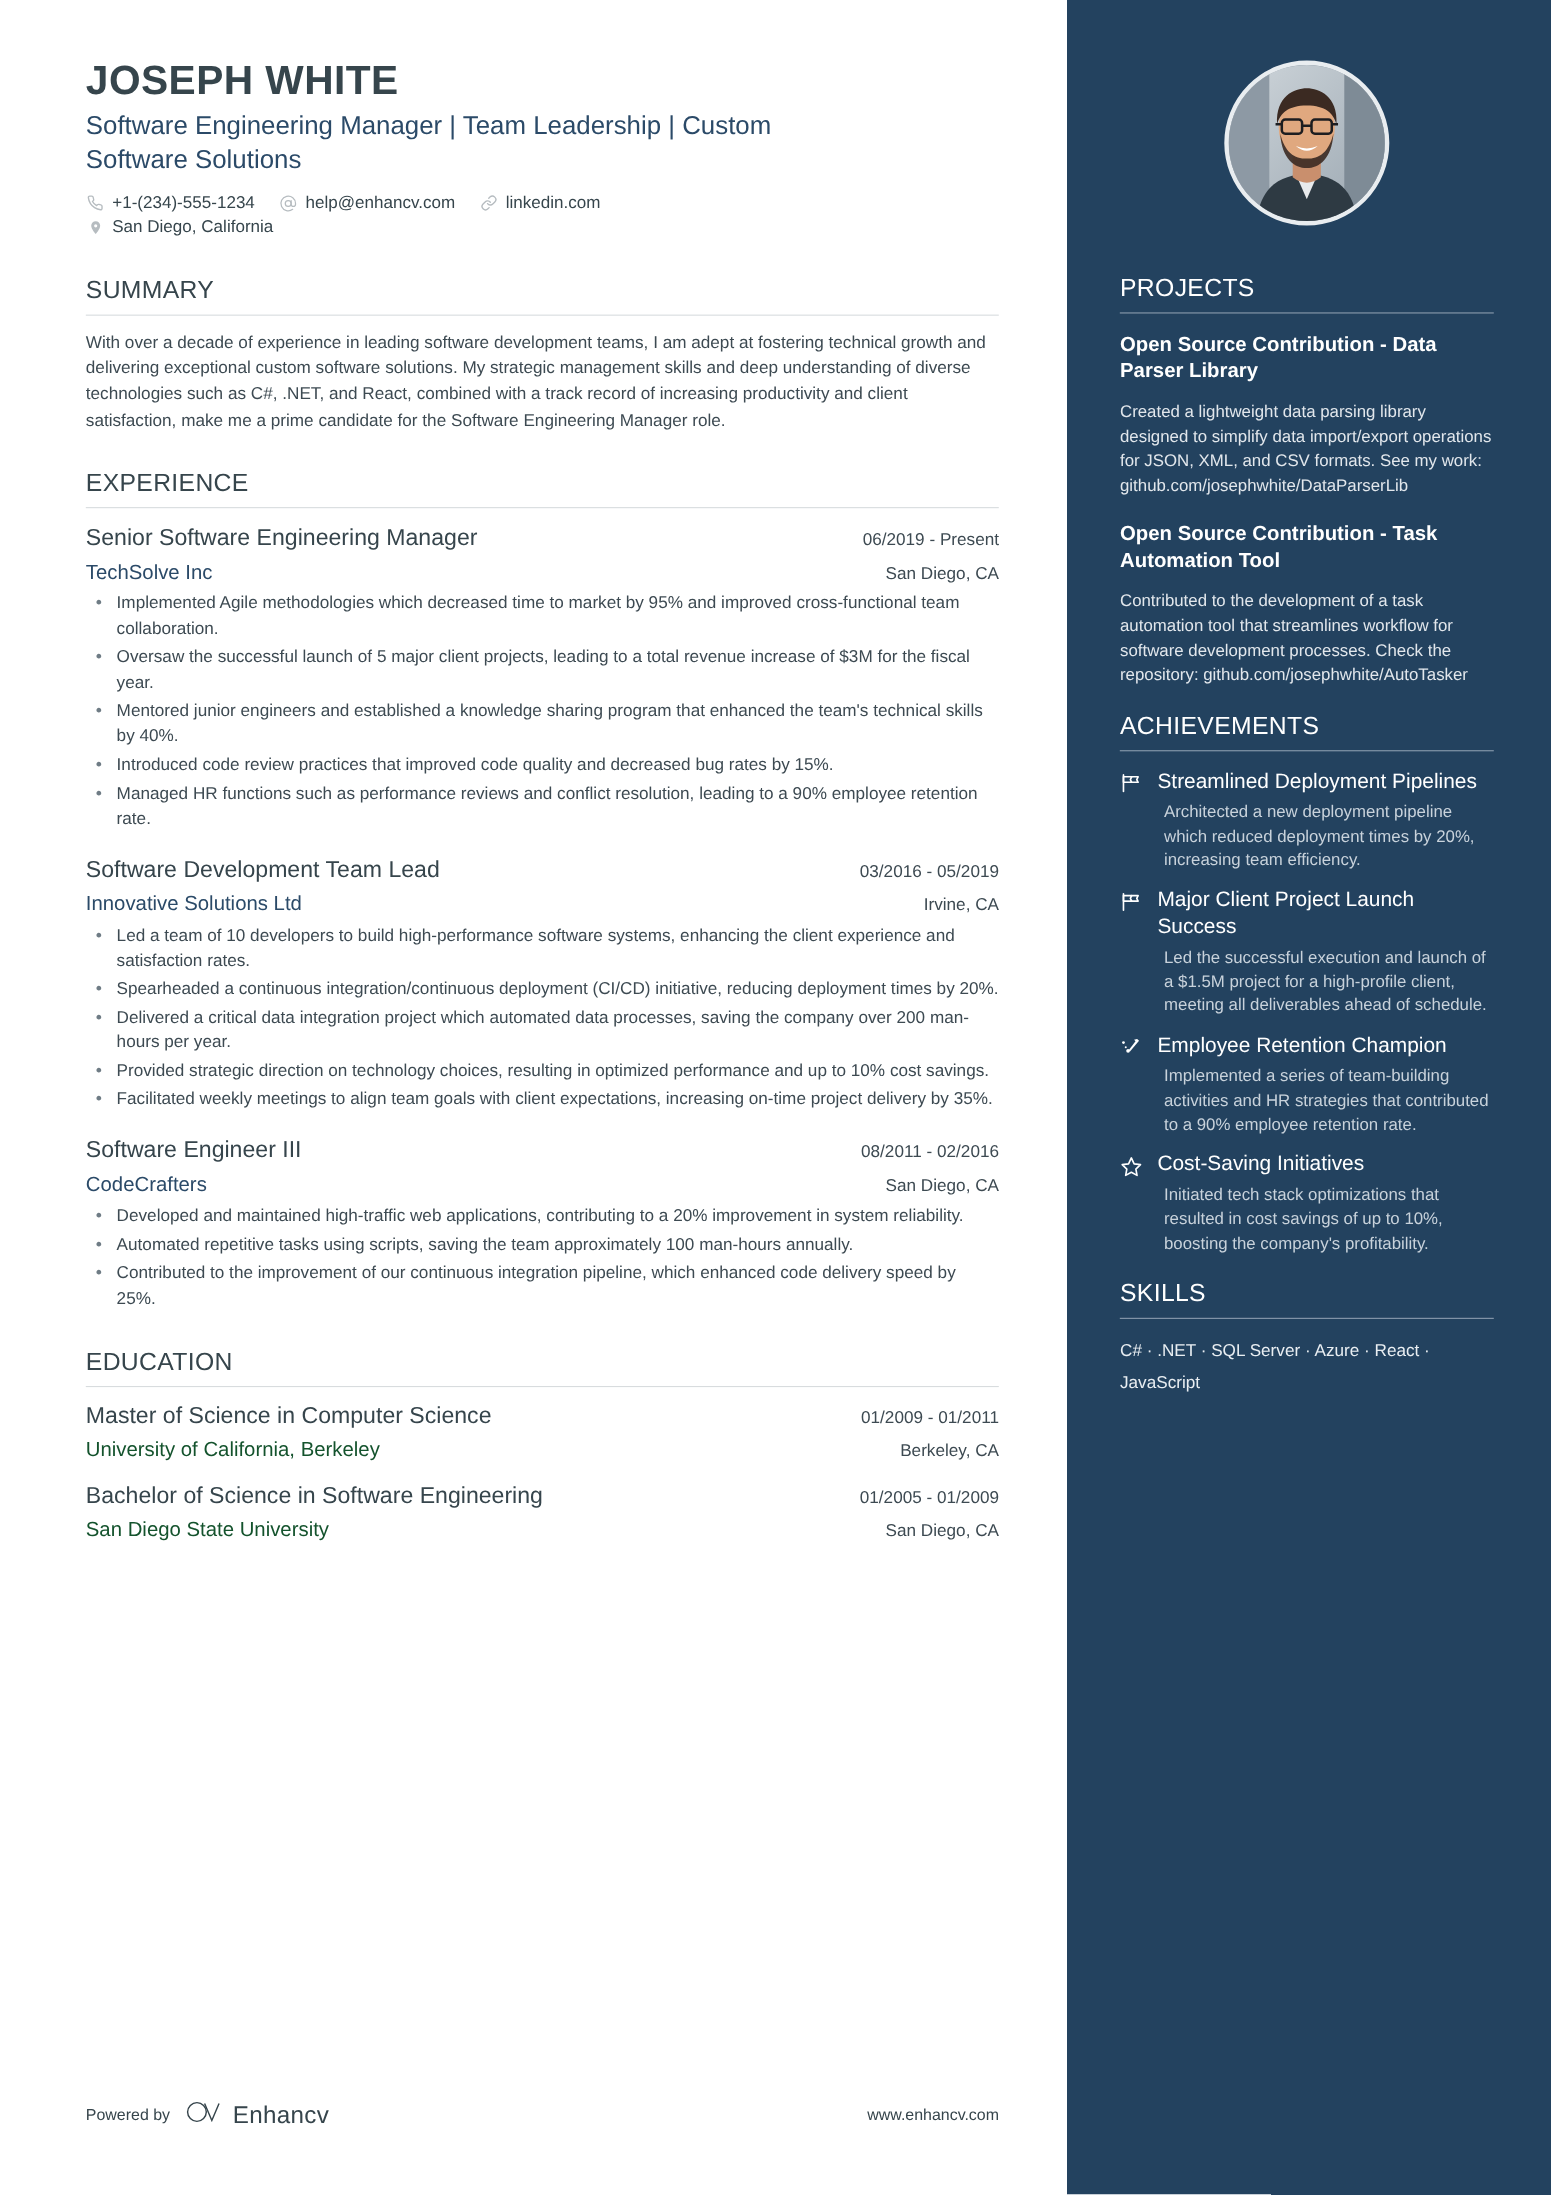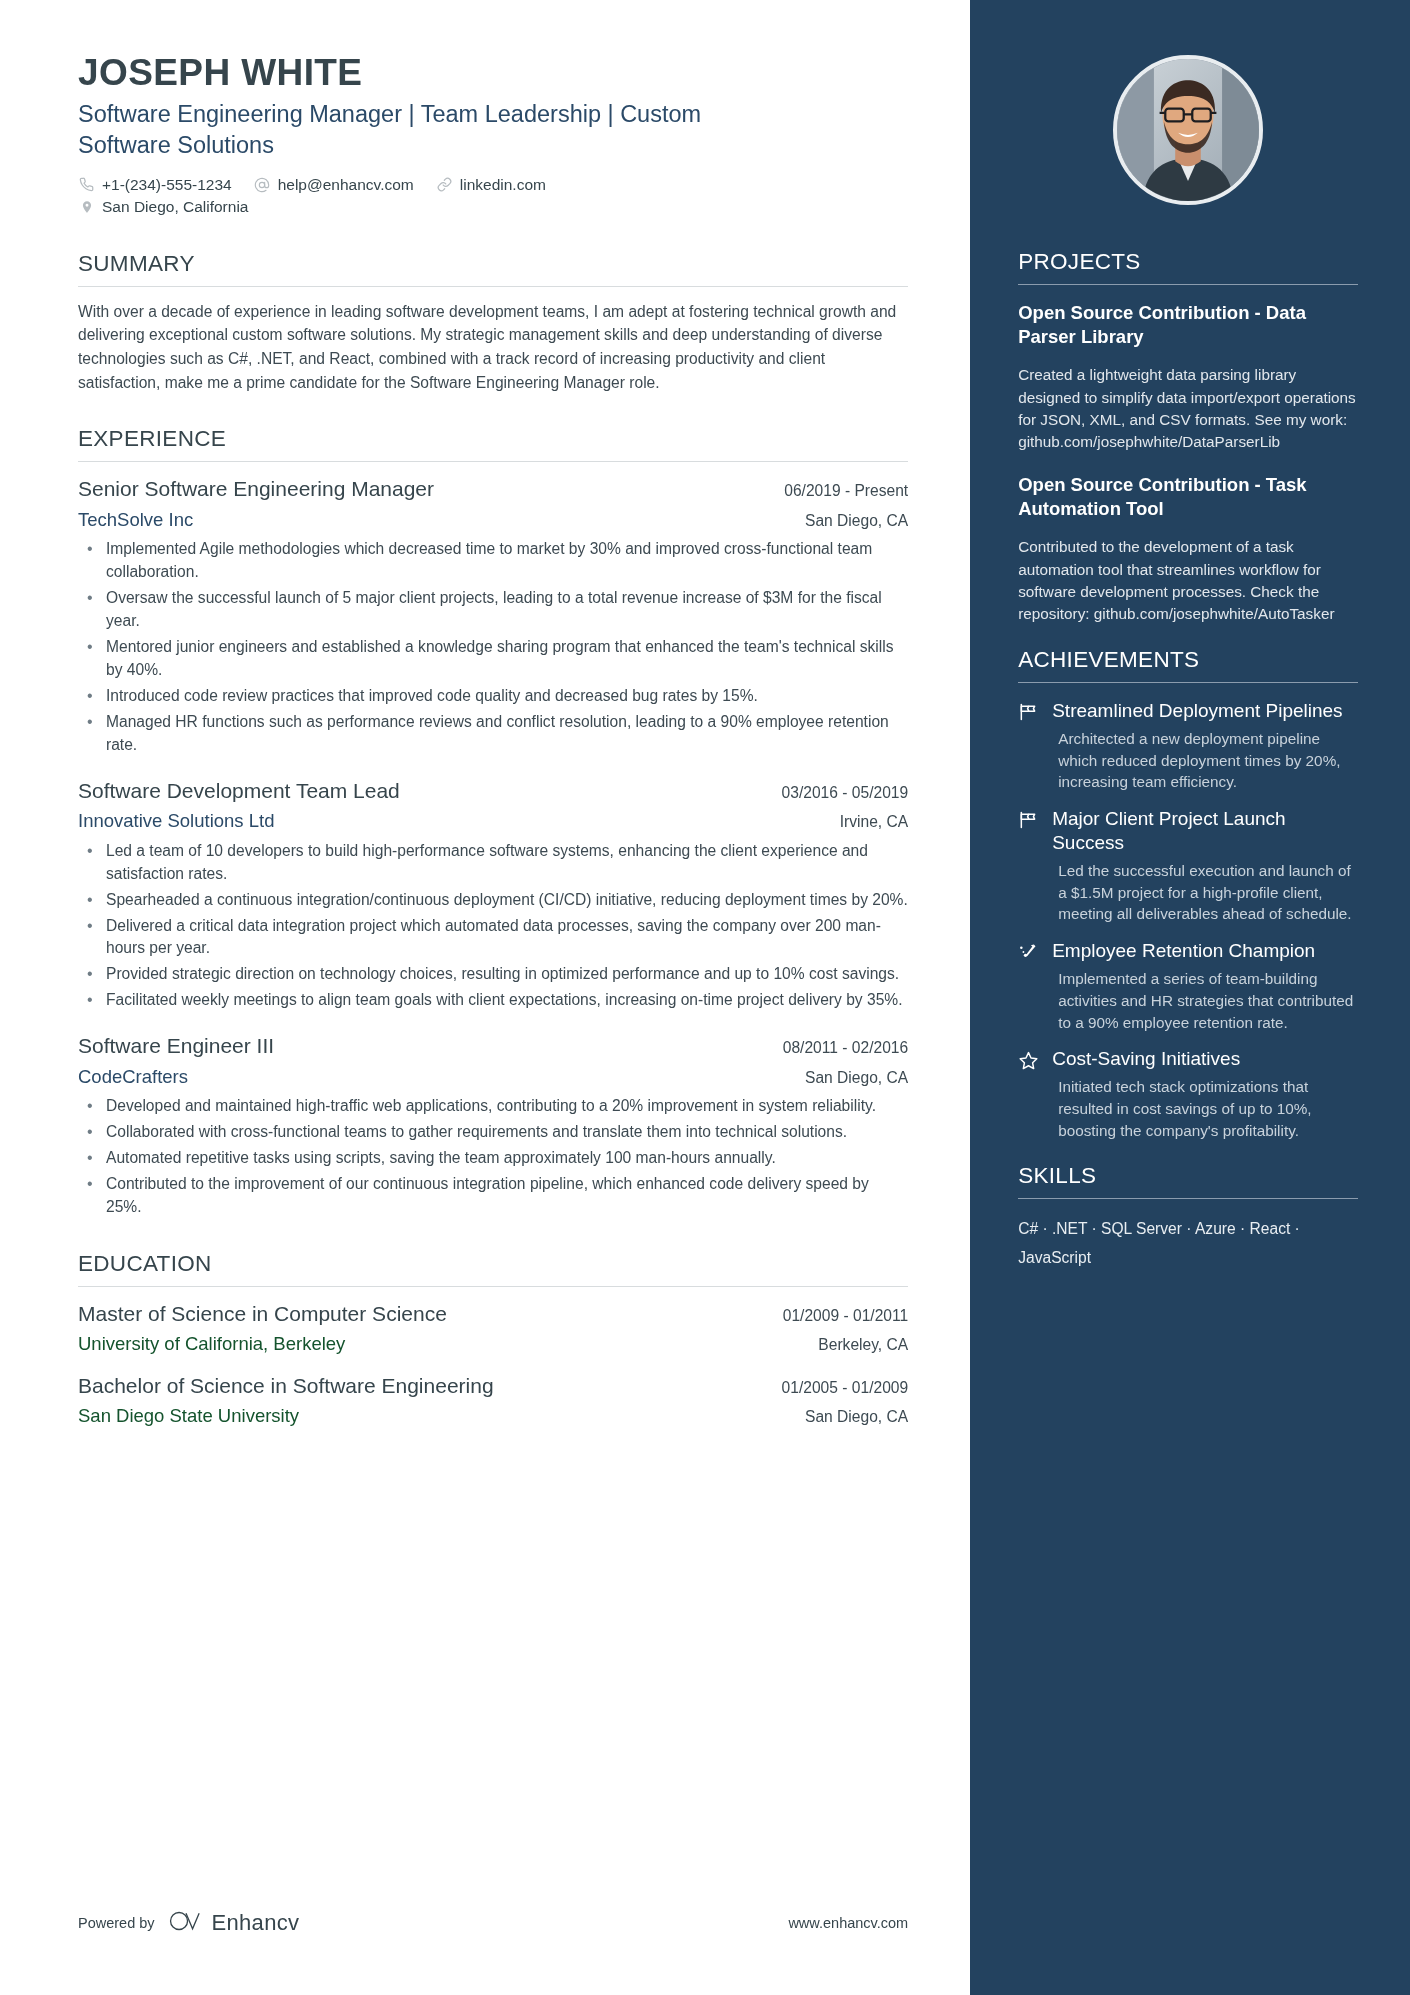--- a/index.html
+++ b/index.html
@@ -345,21 +345,21 @@
           <div class="job">
             <div class="job-head">
               <div class="job-title">Senior Software Engineering Manager</div>
               <div class="job-dates">06/2019 - Present</div>
             </div>
             <div class="job-sub">
               <div class="job-company">TechSolve Inc</div>
               <div class="job-loc">San Diego, CA</div>
             </div>
             <ul class="bullets">
-              <li>Implemented Agile methodologies which decreased time to market by 30% and improved cross-functional team collaboration.</li>
+              <li>Implemented Agile methodologies which decreased time to market by 95% and improved cross-functional team collaboration.</li>
               <li>Oversaw the successful launch of 5 major client projects, leading to a total revenue increase of $3M for the fiscal year.</li>
               <li>Mentored junior engineers and established a knowledge sharing program that enhanced the team's technical skills by 40%.</li>
               <li>Introduced code review practices that improved code quality and decreased bug rates by 15%.</li>
               <li>Managed HR functions such as performance reviews and conflict resolution, leading to a 90% employee retention rate.</li>
             </ul>
           </div>
           <div class="job">
             <div class="job-head">
               <div class="job-title">Software Development Team Lead</div>
               <div class="job-dates">03/2016 - 05/2019</div>
@@ -380,21 +380,20 @@
             <div class="job-head">
               <div class="job-title">Software Engineer III</div>
               <div class="job-dates">08/2011 - 02/2016</div>
             </div>
             <div class="job-sub">
               <div class="job-company">CodeCrafters</div>
               <div class="job-loc">San Diego, CA</div>
             </div>
             <ul class="bullets">
               <li>Developed and maintained high-traffic web applications, contributing to a 20% improvement in system reliability.</li>
-              <li>Collaborated with cross-functional teams to gather requirements and translate them into technical solutions.</li>
               <li>Automated repetitive tasks using scripts, saving the team approximately 100 man-hours annually.</li>
               <li>Contributed to the improvement of our continuous integration pipeline, which enhanced code delivery speed by 25%.</li>
             </ul>
           </div>
         </div>
     </div>
 
     <div class="section">
       <div class="section-title">EDUCATION</div>
       <div class="rule"></div>

